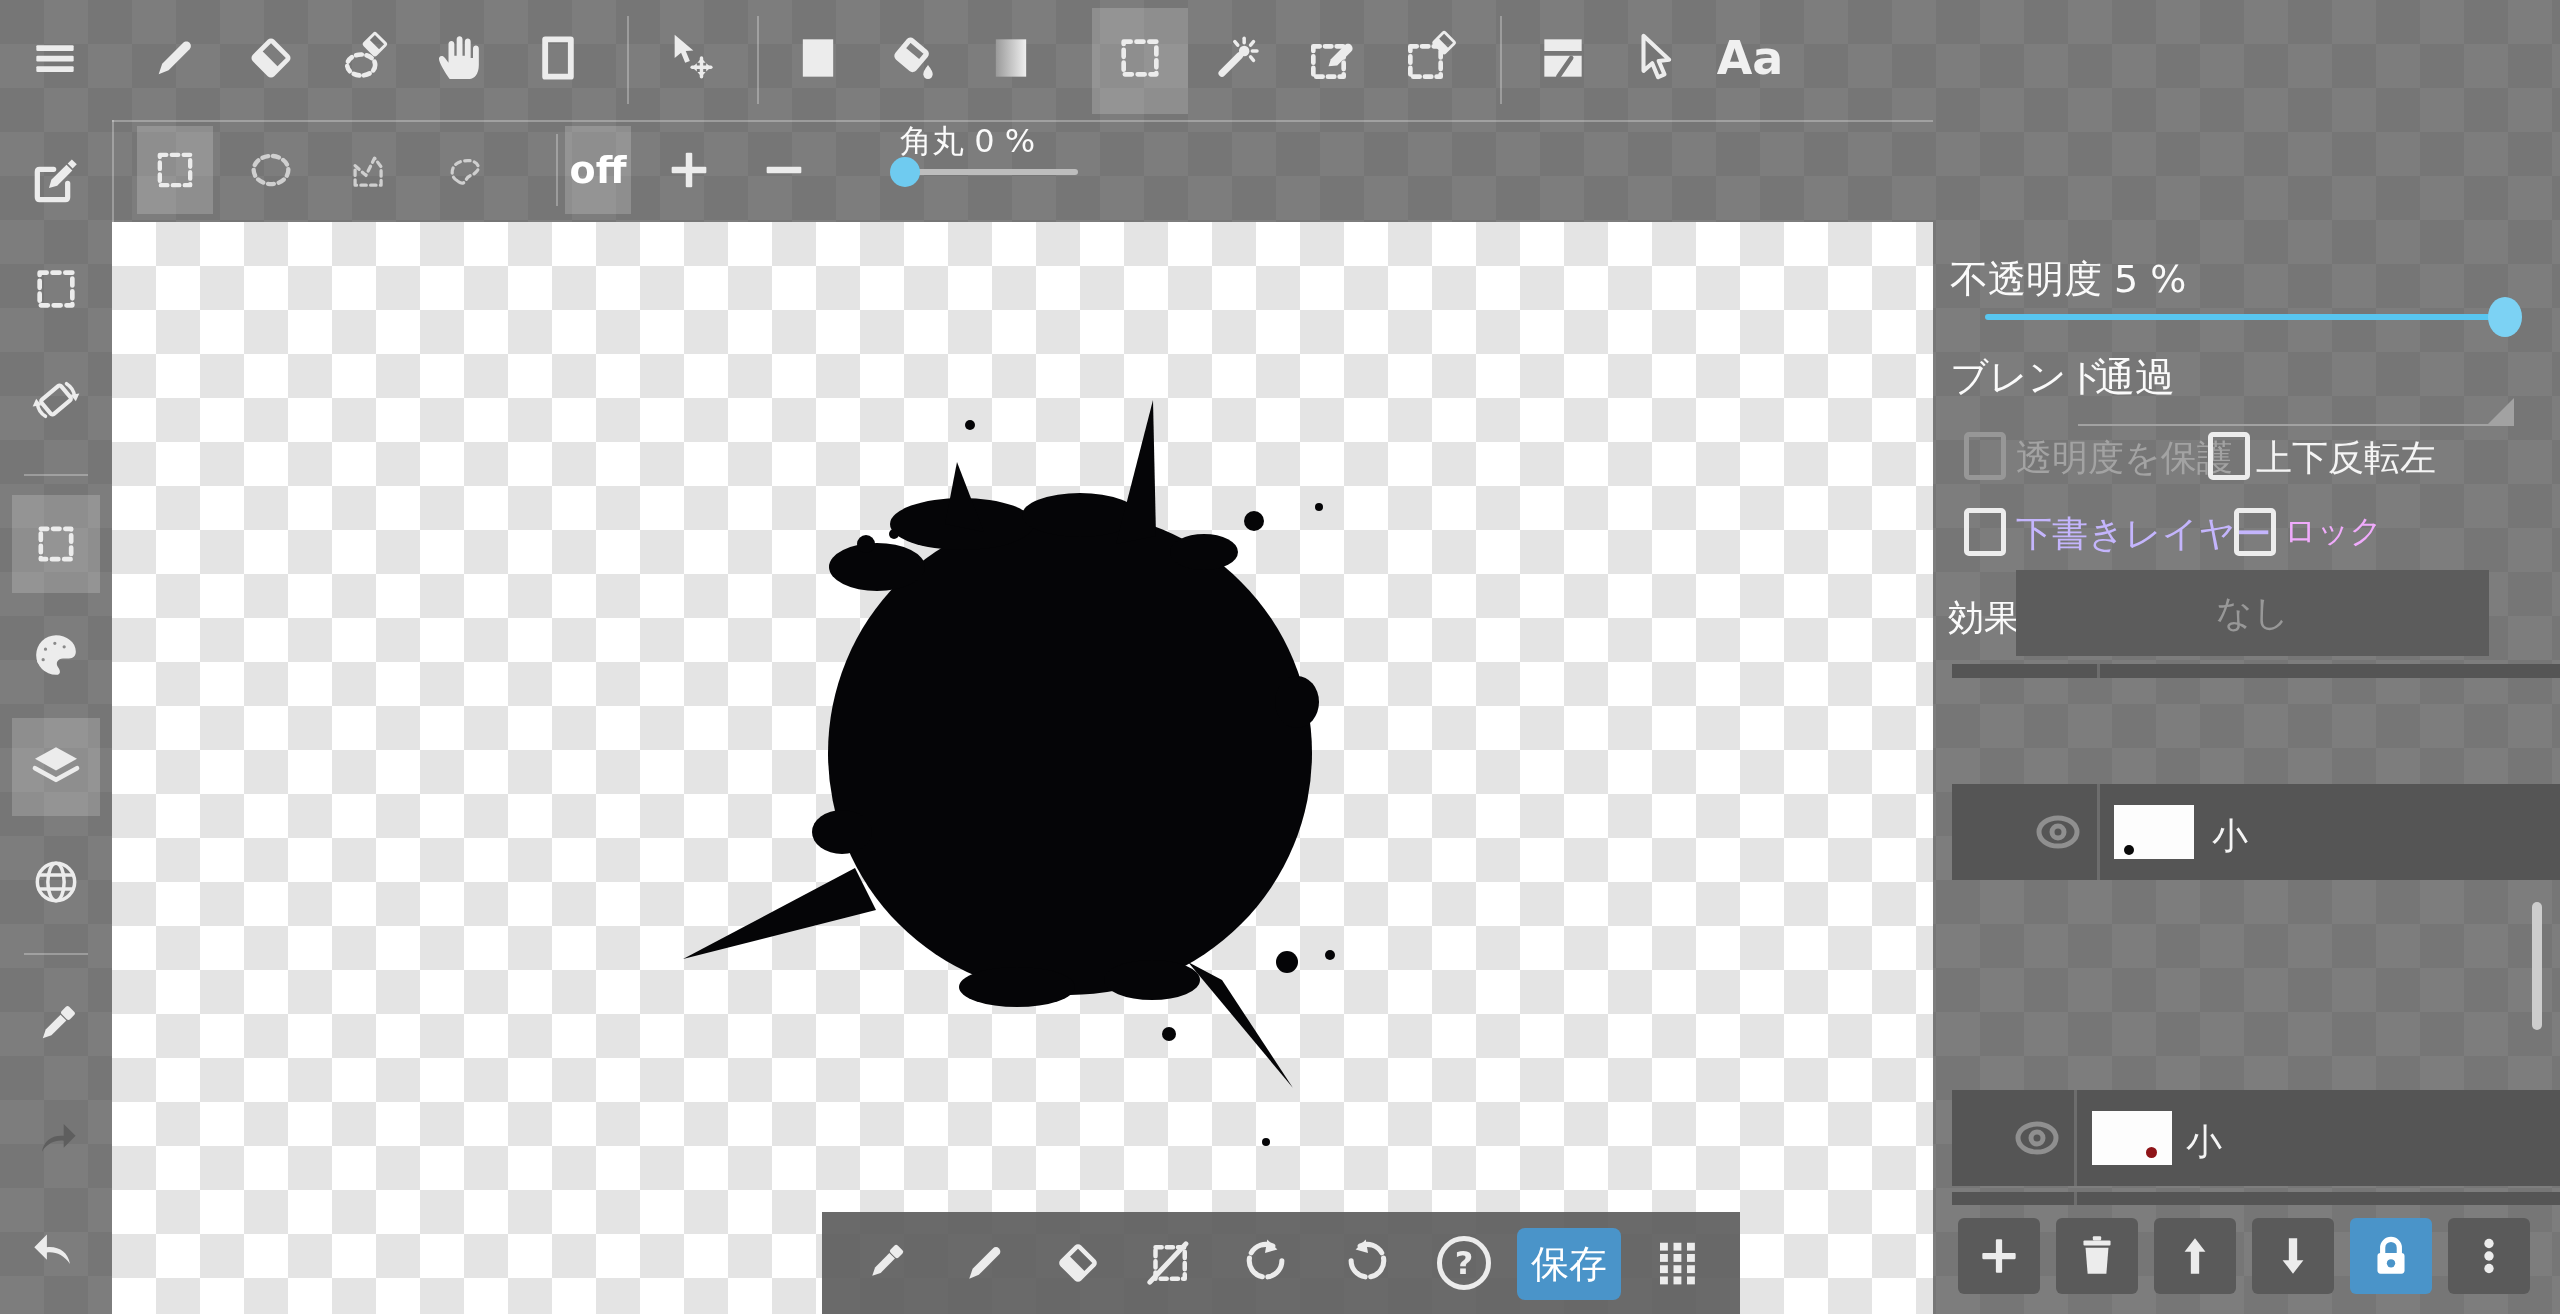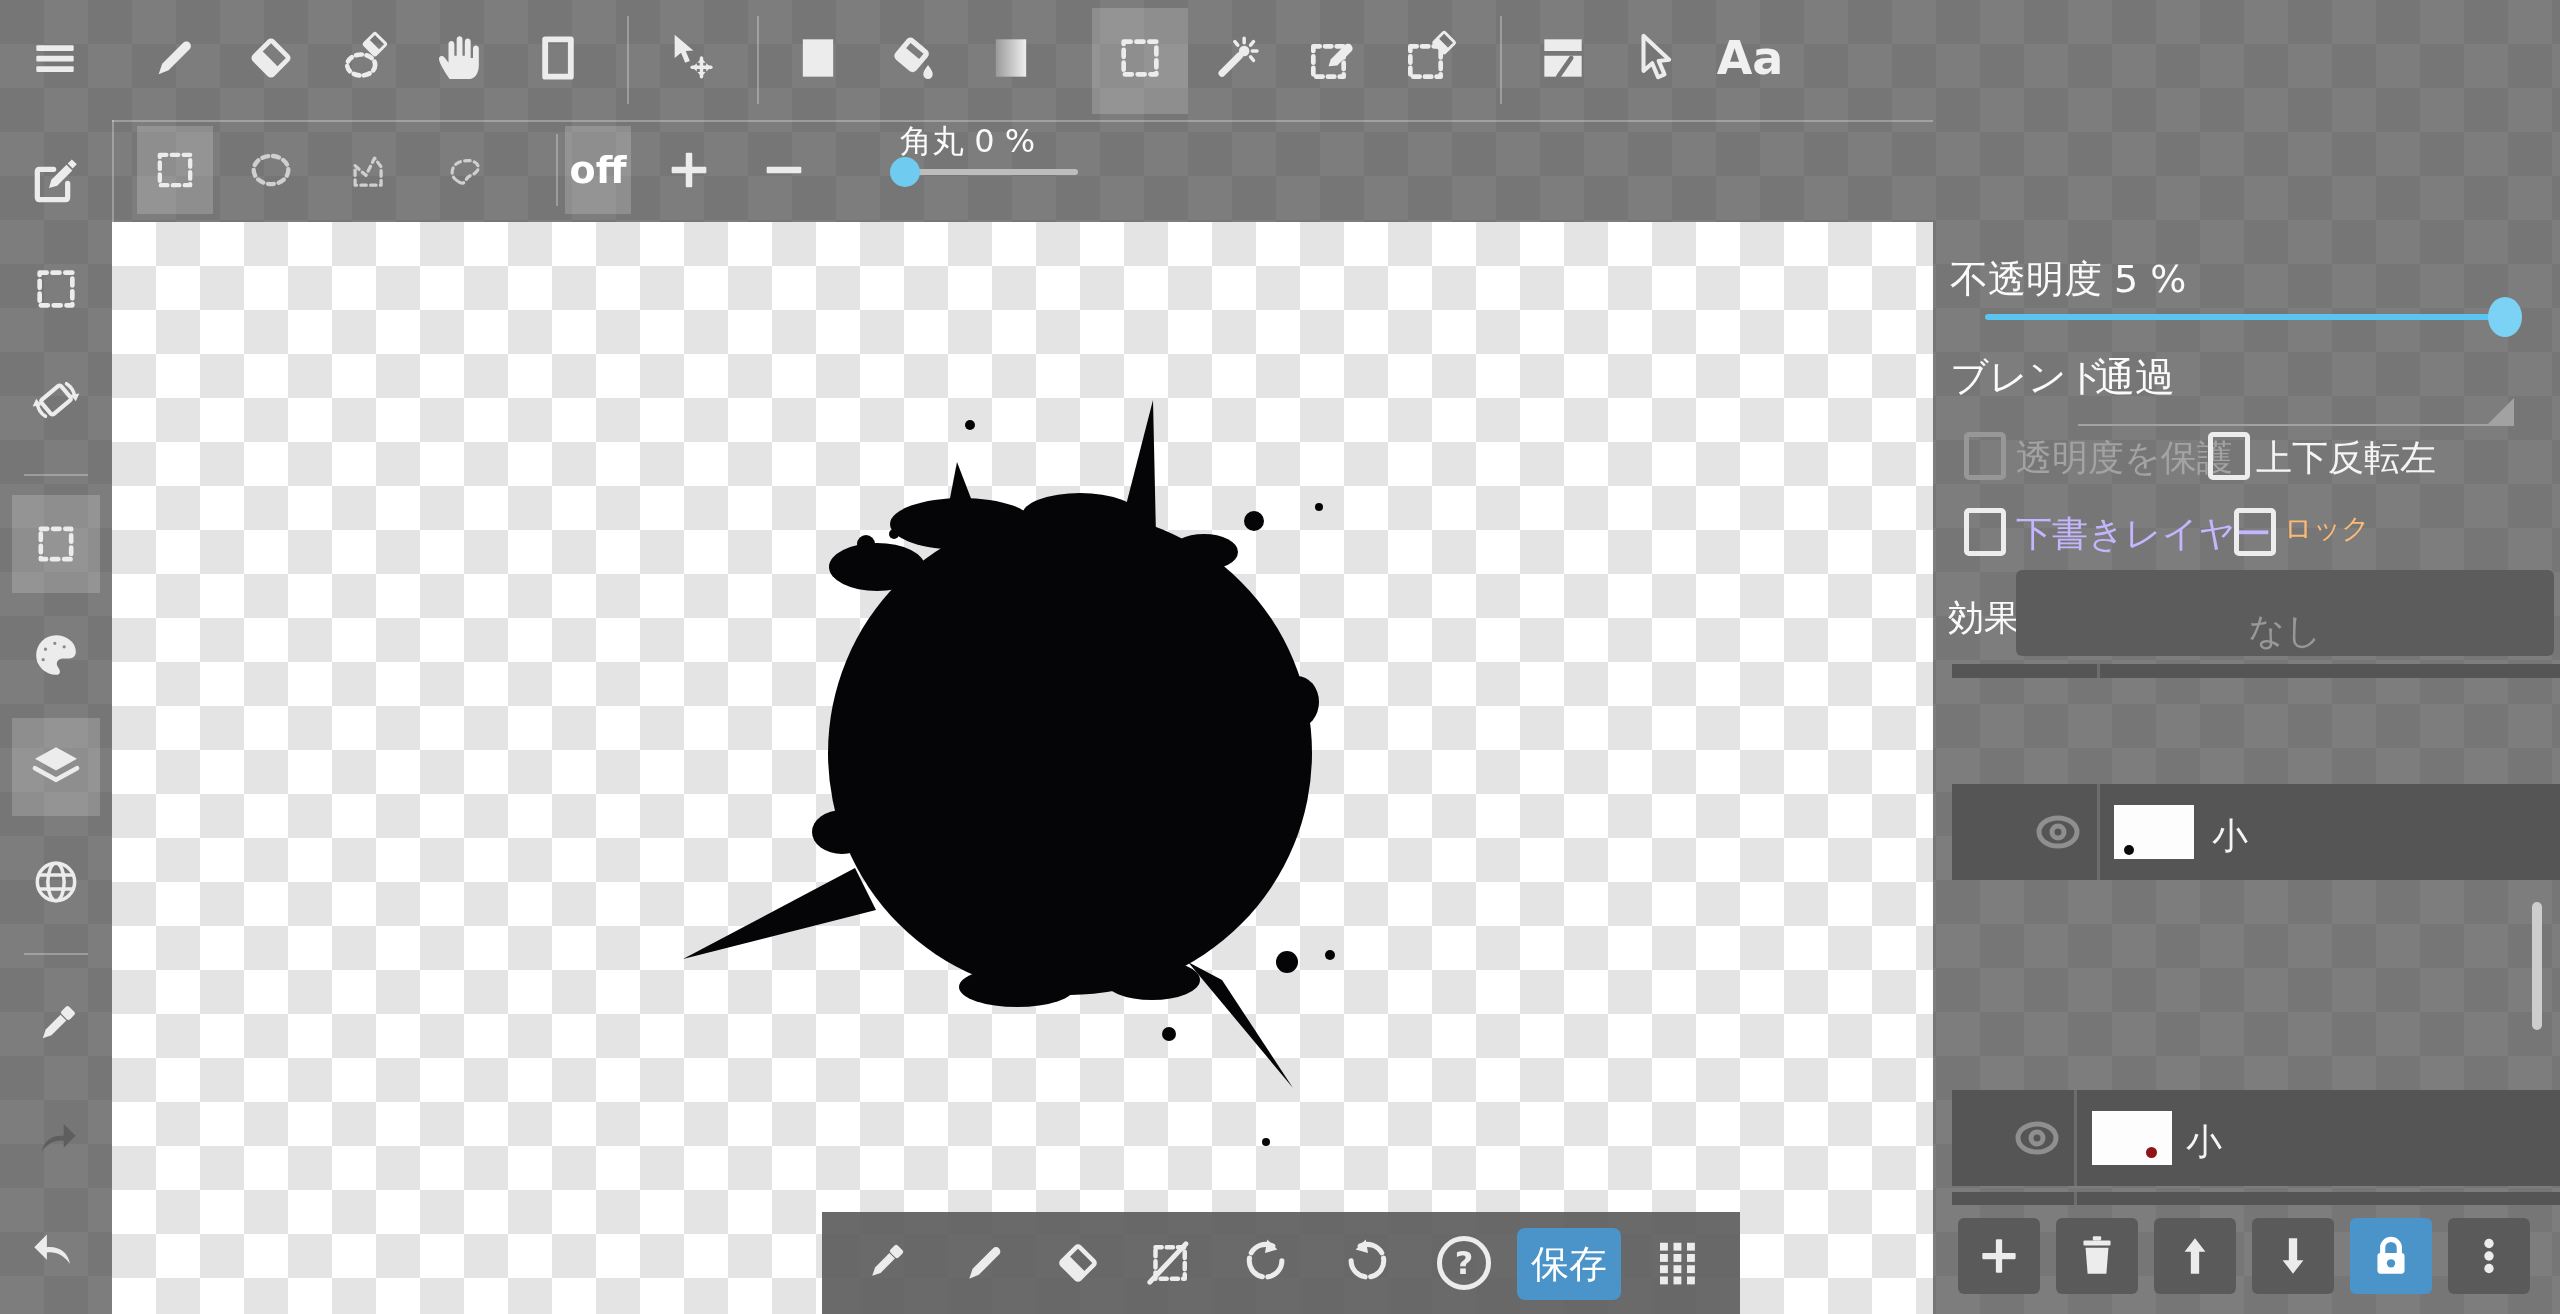--- a/index.html
+++ b/index.html
@@ -20,22 +20,22 @@
   .ai{position:absolute;width:96px;height:96px;display:flex;align-items:center;justify-content:center;}
   .hl{position:absolute;background:rgba(255,255,255,.18);}
   .vline{position:absolute;width:2px;background:rgba(255,255,255,.28);}
   .hline{position:absolute;height:2px;background:rgba(255,255,255,.28);}
   svg.ic{stroke:#ececec;fill:none;stroke-width:4;stroke-linecap:round;stroke-linejoin:round;}
   svg.ic .f{fill:#ececec;stroke:none;}
   .label{position:absolute;white-space:nowrap;}
   
   .cb{position:absolute;width:32px;height:38px;border:5px solid #ededed;border-radius:5px;background:transparent;}
   .cb.dis{border-color:#979797;}
-  .effect-btn{position:absolute;left:2016px;top:570px;width:538px;height:86px;background:#5c5c5c;
-    border-radius:6px;display:flex;align-items:flex-end;justify-content:center;color:#989898;font-size:36px;}
+  .effect-btn{position:absolute;left:2016px;top:570px;width:473px;height:86px;background:#5c5c5c;
+    border-radius:0;display:flex;align-items:center;justify-content:center;color:#989898;font-size:36px;}
   .lrow{position:absolute;left:1952px;width:608px;height:96px;background:#555555;}
   .lrow .vdiv{position:absolute;top:0;width:3px;height:100%;background:#6d6d6d;}
   .thumb{position:absolute;top:21px;width:80px;height:54px;background:#fdfdfd;}
   .dot{position:absolute;border-radius:50%;}
   .lname{position:absolute;top:28px;font-size:36px;color:#f4f4f4;white-space:nowrap;}
   .eyewrap{position:absolute;top:30px;width:46px;height:36px;}
   .pbtn{position:absolute;top:1218px;width:82px;height:76px;background:#5a5a5a;border-radius:6px;
     display:flex;align-items:center;justify-content:center;}
   
   .bbar{position:absolute;left:822px;top:1212px;width:918px;height:102px;background:rgba(93,93,93,.92);}
@@ -348,21 +348,21 @@
   <div class="hline" style="left:2078px;top:424px;width:436px;background:#a2a2a2;"></div>
   <div style="position:absolute;left:2488px;top:398px;width:0;height:0;border-left:26px solid transparent;border-bottom:26px solid #a2a2a2;"></div>
 
   <div class="cb dis" style="left:1964px;top:432px;"></div>
   <div class="label" style="left:2016px;top:434px;font-size:36px;color:#a3a3a3">透明度を保護</div>
   <div class="cb" style="left:2208px;top:432px;"></div>
   <div class="label" style="left:2256px;top:434px;font-size:36px;color:#f4f4f4">上下反転左</div>
   <div class="cb" style="left:1964px;top:508px;"></div>
   <div class="label" style="left:2016px;top:510px;font-size:36px;color:#c4b5fd">下書きレイヤー</div>
   <div class="cb" style="left:2234px;top:508px;"></div>
-  <div class="label" style="left:2284px;top:510px;font-size:28px;color:#fdba74">ロック</div>
+  <div class="label" style="left:2284px;top:510px;font-size:32px;color:#f0abfc">ロック</div>
 
   <div class="label" style="left:1948px;top:594px;font-size:36px;color:#fafafa">効果</div>
   <div class="effect-btn">
     <span>なし</span>
   </div>
 
   <div class="lrow" style="top:664px;height:14px;">
     <span class="vdiv" style="left:145px"></span>
   </div>
 

